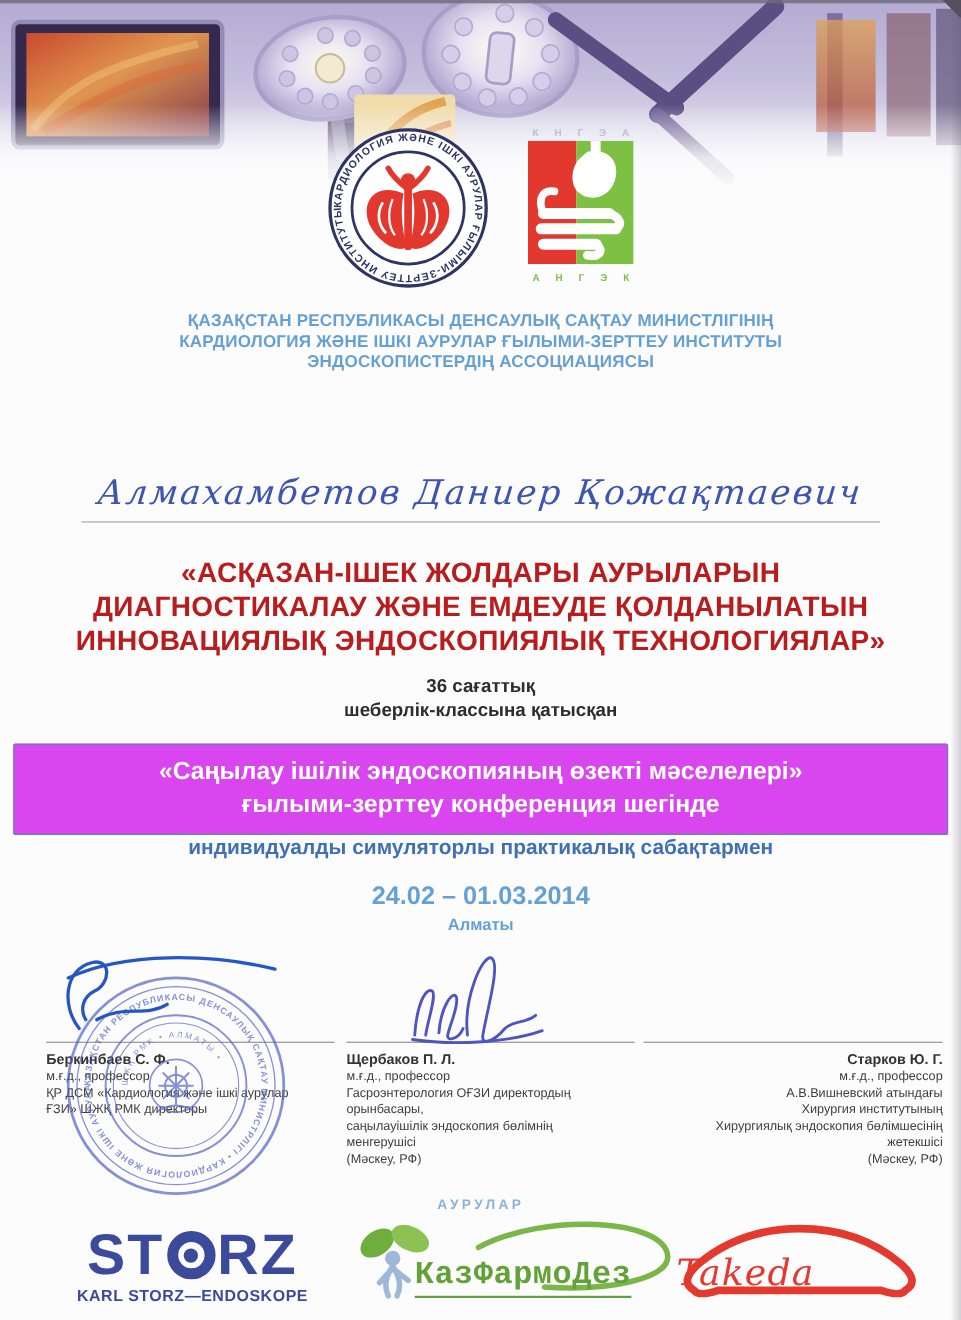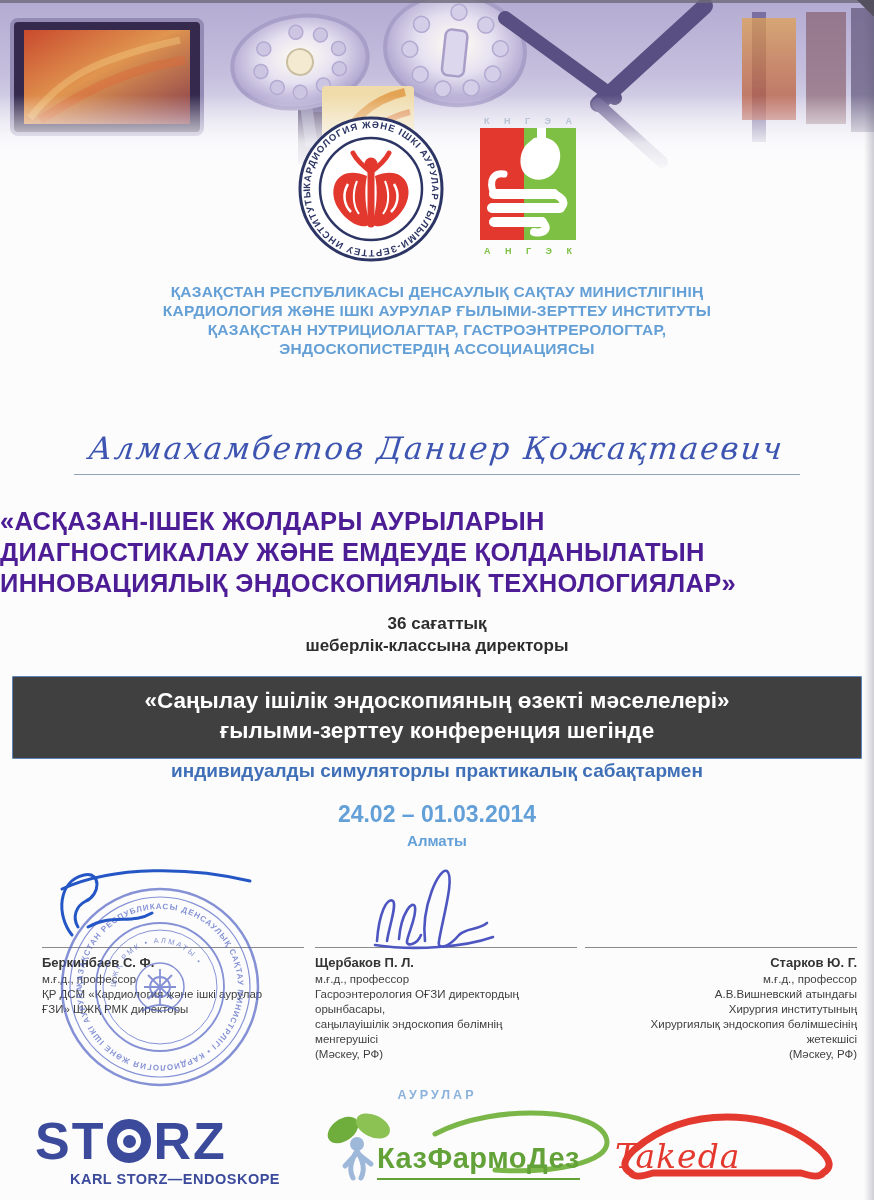--- a/index.html
+++ b/index.html
@@ -28,27 +28,27 @@
 
   
   .org { position:absolute; top:282px; left:0; right:0; text-align:center;
          color:#64a0d6; font-weight:bold; font-size:15.5px; line-height:19px; letter-spacing:.2px; }
 
   .name-sec { position:absolute; top:430px; left:0; right:0; text-align:center; }
   .hand-name { display:inline-block; font-family:"DejaVu Serif", serif; font-style:italic;
                transform:skewX(-6deg); color:#3d55b0; font-size:31px; letter-spacing:2px; }
   .name-line { width:726px; margin:8px auto 0; border-bottom:1.5px solid #93a2b4; }
 
-  .title { position:absolute; top:506px; left:0; right:0; text-align:left;
-           color:#4c1d95; font-weight:bold; font-size:25.5px; line-height:31px; letter-spacing:.3px; }
+  .title { position:absolute; top:506px; left:0; right:0; text-align:center;
+           color:#b91c1c; font-weight:bold; font-size:25.5px; line-height:31px; letter-spacing:.3px; }
 
   .part { position:absolute; top:613px; left:0; right:0; text-align:center;
           color:#2d2d2d; font-weight:bold; font-size:17px; line-height:22px; }
 
-  .banner { position:absolute; top:676px; left:12px; right:12px; background:#404040;
+  .banner { position:absolute; top:676px; left:12px; right:12px; background:#d946ef;
             text-align:center; color:#ffffff; font-weight:bold; font-size:22.5px; line-height:30px;
             padding:10px 0 13px; border-radius:2px; box-shadow:0 0 0 1px #5d85bb inset; }
 
   .extra { position:absolute; top:760px; left:0; right:0; text-align:center;
            color:#3f6fb7; font-weight:bold; font-size:19px; }
 
   .date-line { position:absolute; top:801px; left:0; right:0; text-align:center;
                color:#64a0d8; font-weight:bold; font-size:23px; }
   .city-line { position:absolute; top:832px; left:0; right:0; text-align:center;
                color:#64a0d8; font-weight:bold; font-size:15px; }
@@ -64,25 +64,25 @@
   .sig-rule { border-top:1.5px solid #8a8a8a; margin-bottom:7px; }
   .sig-name { font-size:13px; font-weight:bold; color:#333; margin-bottom:2px; }
   .sig-line { font-size:11.5px; color:#3f3f3f; line-height:15px; }
   .stamp { position:absolute; left:56px; top:28px; width:208px; height:208px; opacity:.68; z-index:3; }
 
   
   .sponsors { position:absolute; top:1088px; left:0; right:0; text-align:center; }
   .sponsors-label { color:#8ab2dc; font-size:12.5px; font-weight:bold; letter-spacing:3px; }
   .sponsor-row { margin-top:6px; display:flex; justify-content:center; align-items:center; }
   .storz { width:280px; color:#3b4a9b; }
-  .storz-word { display:flex; align-items:center; font-weight:bold; font-size:52px; letter-spacing:2px; line-height:1; }
+  .storz-word { display:flex; justify-content:center; align-items:center; font-weight:bold; font-size:52px; letter-spacing:2px; line-height:1; }
   .storz-o { display:inline-block; width:44px; height:44px; border:10px solid #3b4a9b; border-radius:50%; position:relative; margin:0 2px; }
   .storz-o::after { content:""; position:absolute; left:50%; top:50%; width:13px; height:13px; margin:-6.5px 0 0 -6.5px; background:#3b4a9b; border-radius:50%; }
   .storz-sub { font-size:14.5px; font-weight:bold; letter-spacing:.5px; margin-top:4px; text-align:center; }
-  .kazfarmo { width:300px; position:relative; height:86px; }
+  .kazfarmo { width:300px; position:relative; height:86px;font-family:Liberation Mono, monospace; }
   .kazfarmo .kz-text { position:absolute; left:62px; top:34px; font-size:29px; font-weight:bold; color:#63a238; letter-spacing:.5px; border-bottom:2.5px solid #63a238; padding-bottom:3px; }
   .takeda { width:224px; position:relative; height:80px; }
   .takeda .tk-text { position:absolute; left:0; right:0; top:26px; text-align:left;
                      font-family:"DejaVu Serif", serif; font-style:italic; font-weight:normal;
                      font-size:33px; color:#e3392e; letter-spacing:1px; }
 </style>
 </head>
 <body>
 
 <div class="page">
@@ -200,38 +200,37 @@
         <path d="M74,66 C84,70 86,76 80,80 M62,94 C70,100 64,106 54,104" stroke="#ffffff" stroke-width="8" fill="none" stroke-linecap="round"></path>
         <path d="M14,66 C8,52 14,44 24,46" stroke="#ffffff" stroke-width="7" fill="none" stroke-linecap="round"></path>
       </svg>
       <div class="letters bottom">А Н Г Э К</div>
     </div>
   </div>
 
   <div class="org">
     <div>ҚАЗАҚСТАН РЕСПУБЛИКАСЫ ДЕНСАУЛЫҚ САҚТАУ МИНИСТЛІГІНІҢ</div>
     <div>КАРДИОЛОГИЯ ЖӘНЕ ІШКІ АУРУЛАР ҒЫЛЫМИ-ЗЕРТТЕУ ИНСТИТУТЫ</div>
-    <div>ҚАЗАҚСТАН НУТРИЦИОЛАГТАР, ГАСТРОЭНТРЕРОЛОГТАР,</div>
     <div>ЭНДОСКОПИСТЕРДІҢ АССОЦИАЦИЯСЫ</div>
   </div>
 
   <div class="name-sec">
     <span class="hand-name">Алмахамбетов Даниер Қожақтаевич</span>
     <div class="name-line"></div>
   </div>
 
   <div class="title">
     <div>«АСҚАЗАН-ІШЕК ЖОЛДАРЫ АУРЫЛАРЫН</div>
     <div>ДИАГНОСТИКАЛАУ ЖӘНЕ ЕМДЕУДЕ ҚОЛДАНЫЛАТЫН</div>
     <div>ИННОВАЦИЯЛЫҚ ЭНДОСКОПИЯЛЫҚ ТЕХНОЛОГИЯЛАР»</div>
   </div>
 
   <div class="part">
     <div>36 сағаттық</div>
-    <div>шеберлік-классына директоры</div>
+    <div>шеберлік-классына қатысқан</div>
   </div>
 
   <div class="banner">
     <div>«Саңылау ішілік эндоскопияның өзекті мәселелері»</div>
     <div>ғылыми-зерттеу конференция шегінде</div>
   </div>
 
   <div class="extra">индивидуалды симуляторлы практикалық сабақтармен</div>
 
   <div class="date-line">24.02 – 01.03.2014</div>

